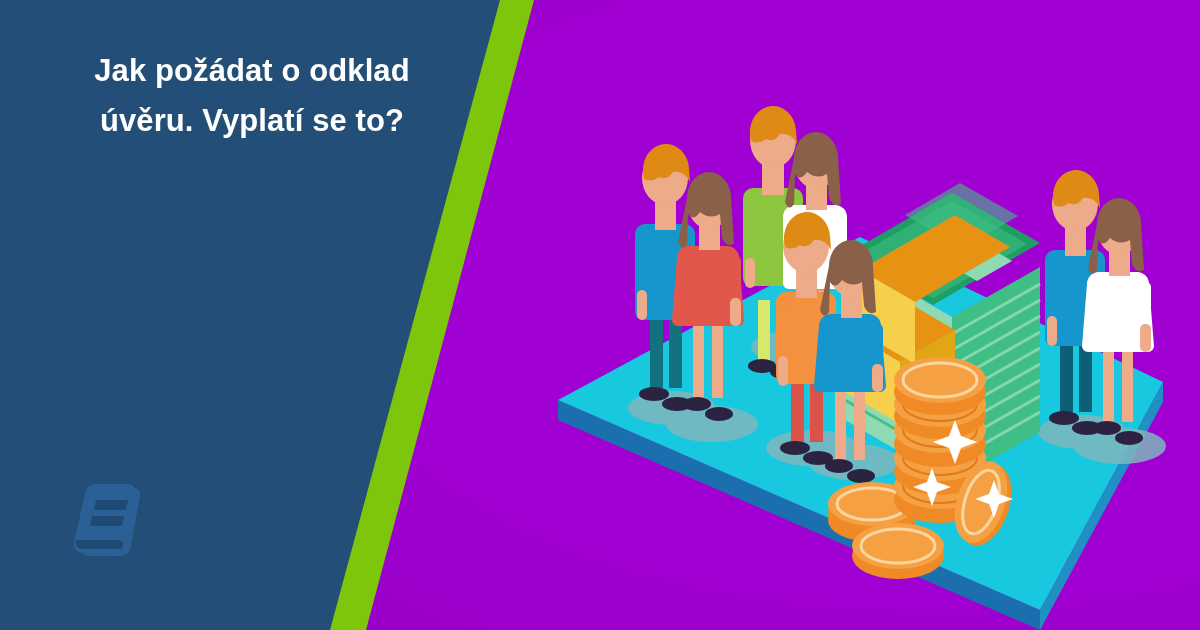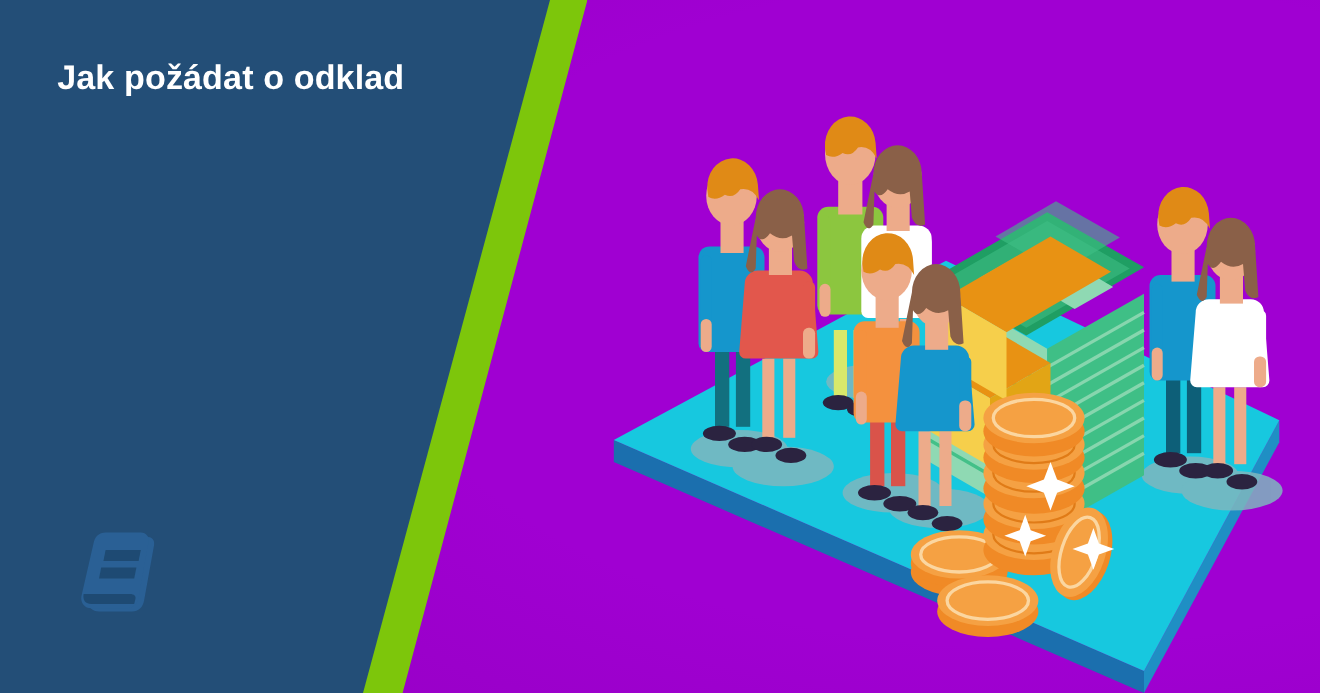--- a/index.html
+++ b/index.html
@@ -39,20 +39,21 @@
   .headline {
     position: absolute;
     left: 52px;
     top: 46px;
     width: 400px;
     color: #ffffff;
     font-size: 31px;
     font-weight: bold;
     line-height: 1.62;
     letter-spacing: 0.1px;
+    text-align: center;
   }
 
   
   .logo-mark {
     position: absolute;
     left: 58px;
     top: 468px;
     width: 100px;
     height: 100px;
   }
@@ -71,20 +72,21 @@
 <body>
 
 <div id="banner">
 
   <div class="bg-dark"></div>
   <div class="bg-purple"></div>
   <div class="bg-green"></div>
 
   <div class="headline">
     <div>Jak požádat o odklad</div>
+    <div>úvěru. Vyplatí se to?</div>
   </div>
 
   <svg class="logo-mark" viewBox="0 0 100 100">
     <path d="M22 78 C22 84 26 88 32 88 L62 88 C68 88 72 84 73 78 L82 28 C83 23 80 20 75 20 L45 20 C40 20 36 23 35 28 Z" fill="#2a6095"></path>
     <path d="M16 74 C15 80 19 85 25 85 L57 85 C63 85 67 81 68 75 L77 25 C78 20 75 16 70 16 L38 16 C32 16 28 20 27 26 Z" fill="#2a6095"></path>
     <path d="M18 72 L60 72 C64 72 66 74 65 77 L64 81 L25 81 C20 81 17 78 18 72 Z" fill="#1e4a73"></path>
     <path d="M38 32 L70 32 L68 42 L36 42 Z" fill="#1e4a73"></path>
     <path d="M34 48 L66 48 L64 58 L32 58 Z" fill="#1e4a73"></path>
   </svg>
 

